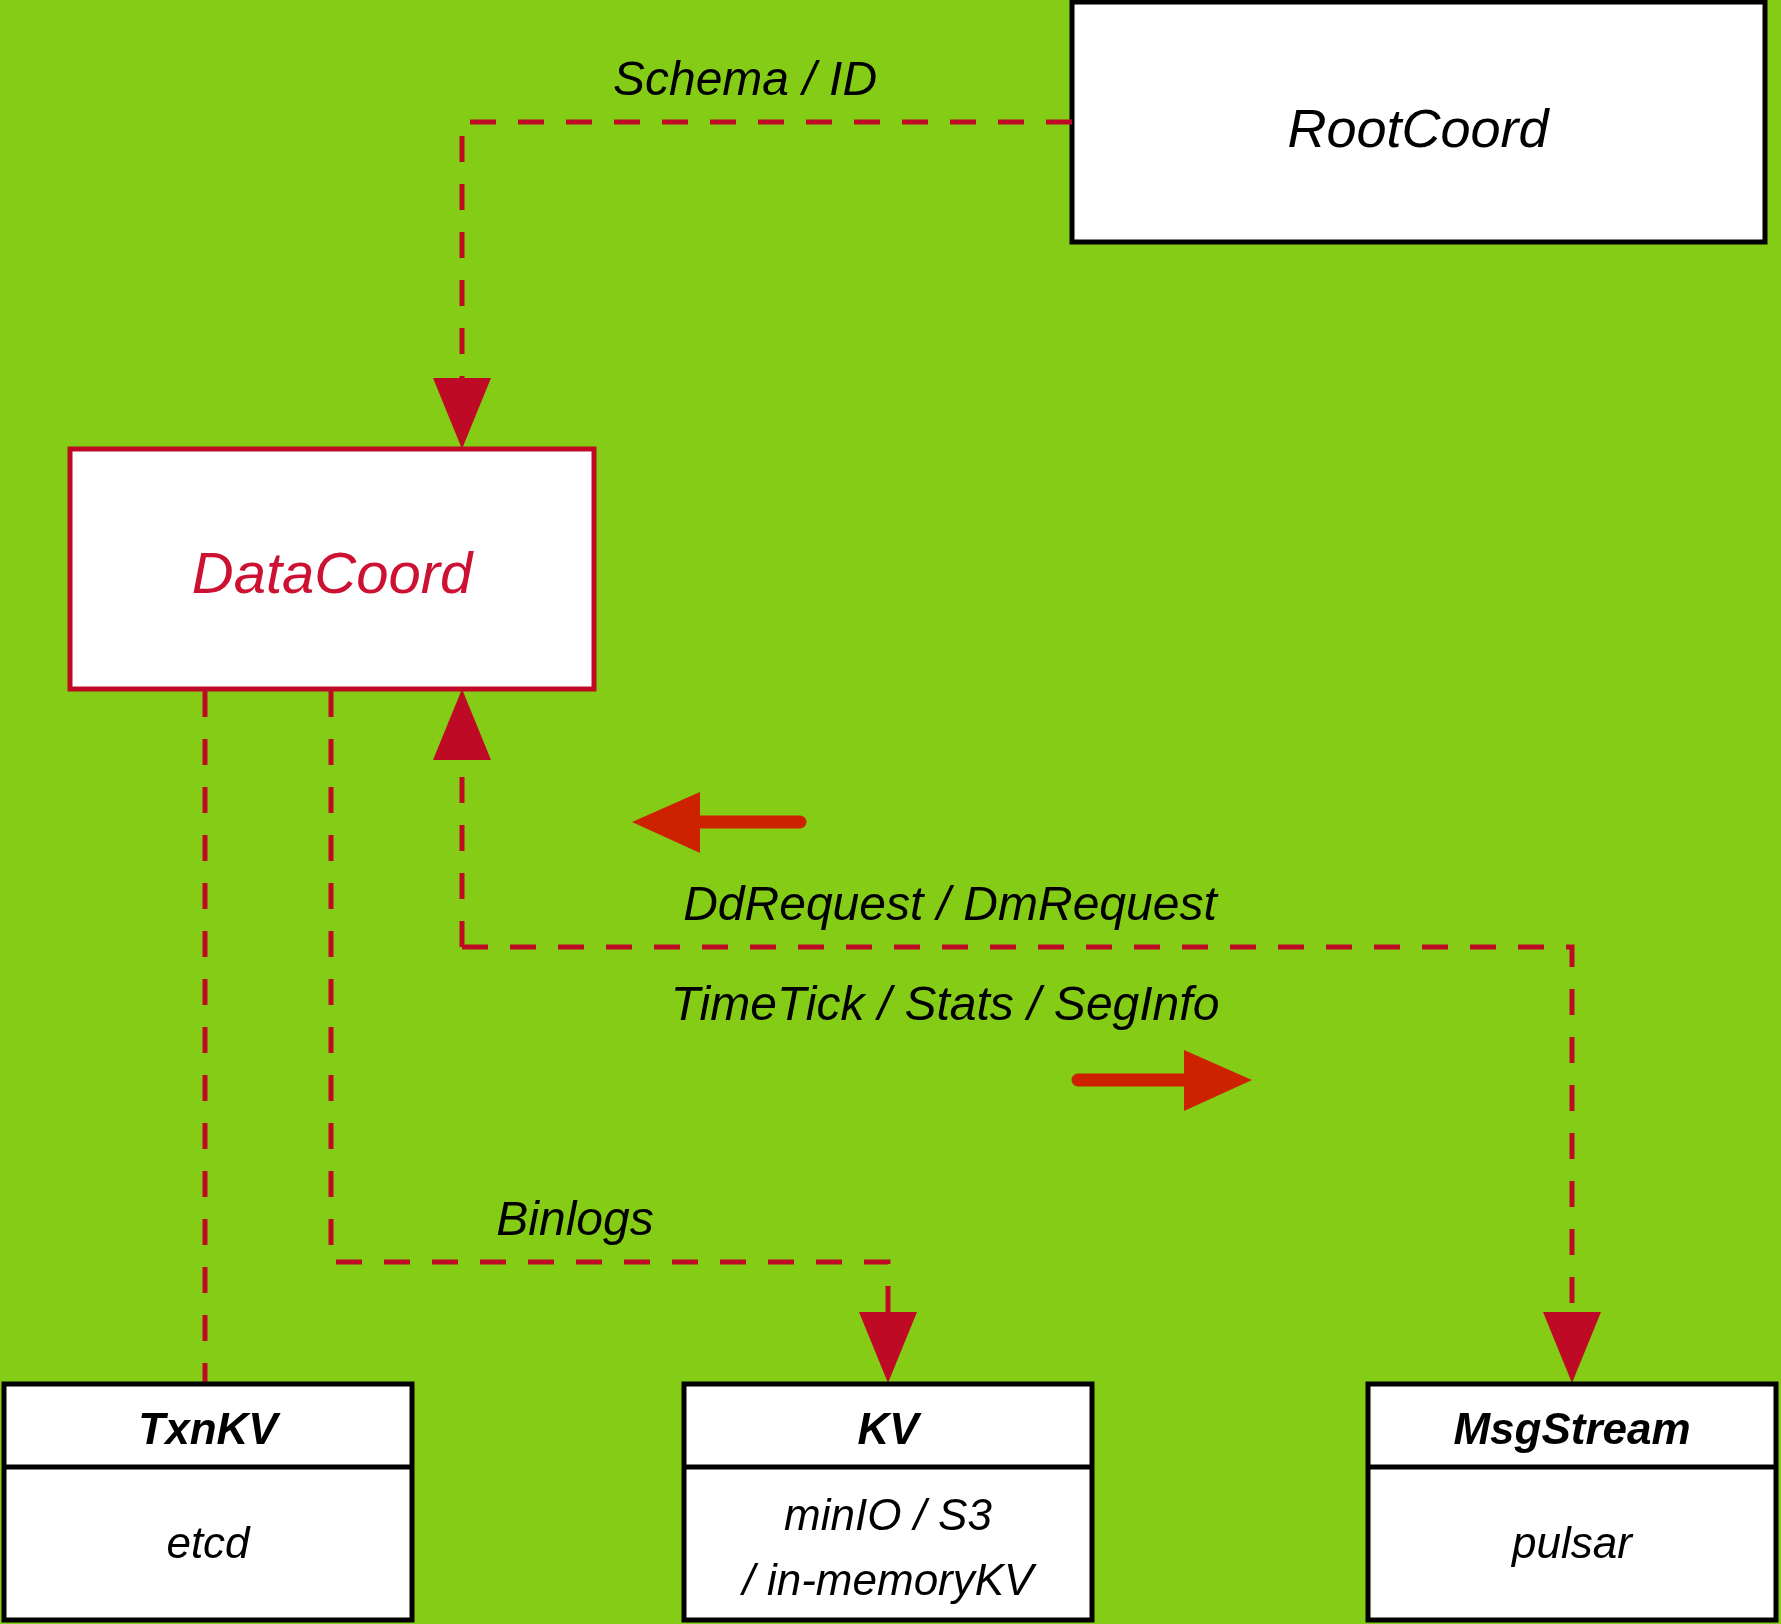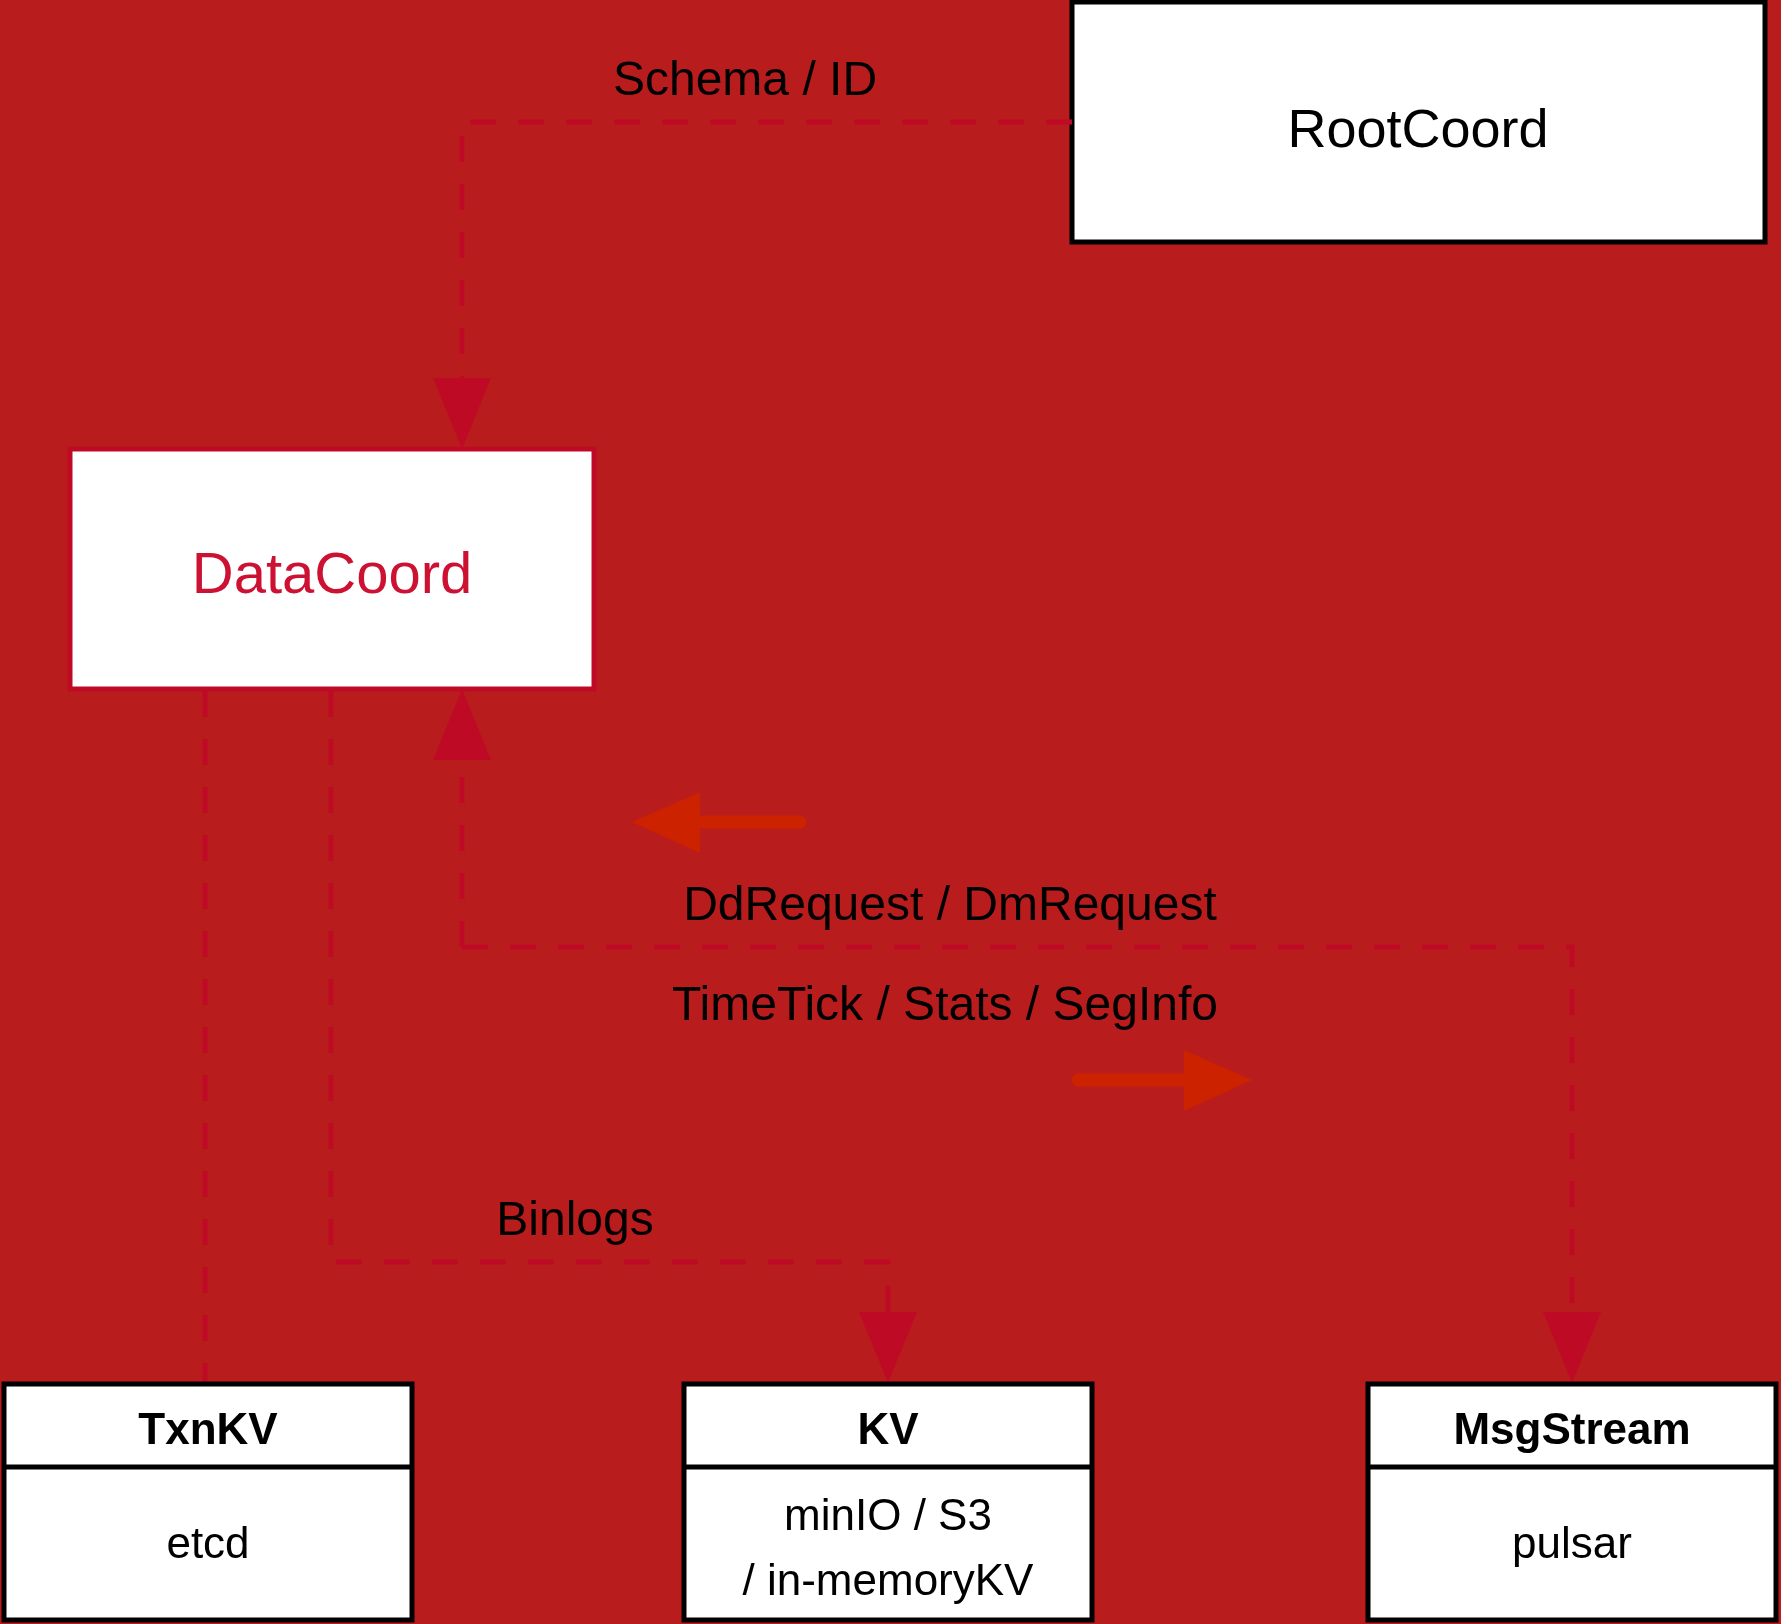--- a/index.html
+++ b/index.html
@@ -4,23 +4,24 @@
 <style>
   html, body {
     margin: 0;
     padding: 0;
     background: #ffffff;
   }
   #canvas {
     position: relative;
     width: 1781px;
     height: 1624px;
-    background: #b91c1c;
+    background: #84cc16;
     font-family: "Liberation Sans", sans-serif;
     overflow: hidden;
+    font-style: italic;
   }
   svg.diagram {
     position: absolute;
     top: 0;
     left: 0;
     width: 1781px;
     height: 1624px;
   }
   .box-black {
     fill: #ffffff;

